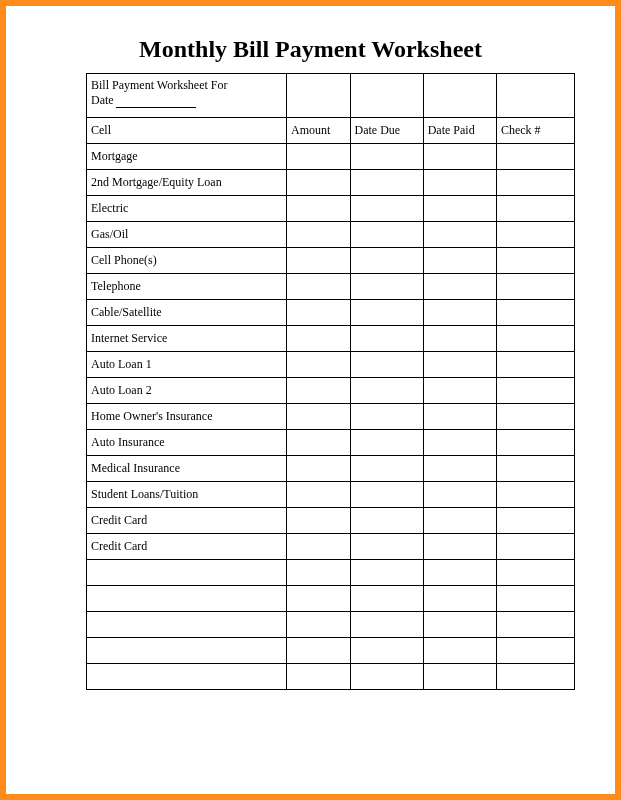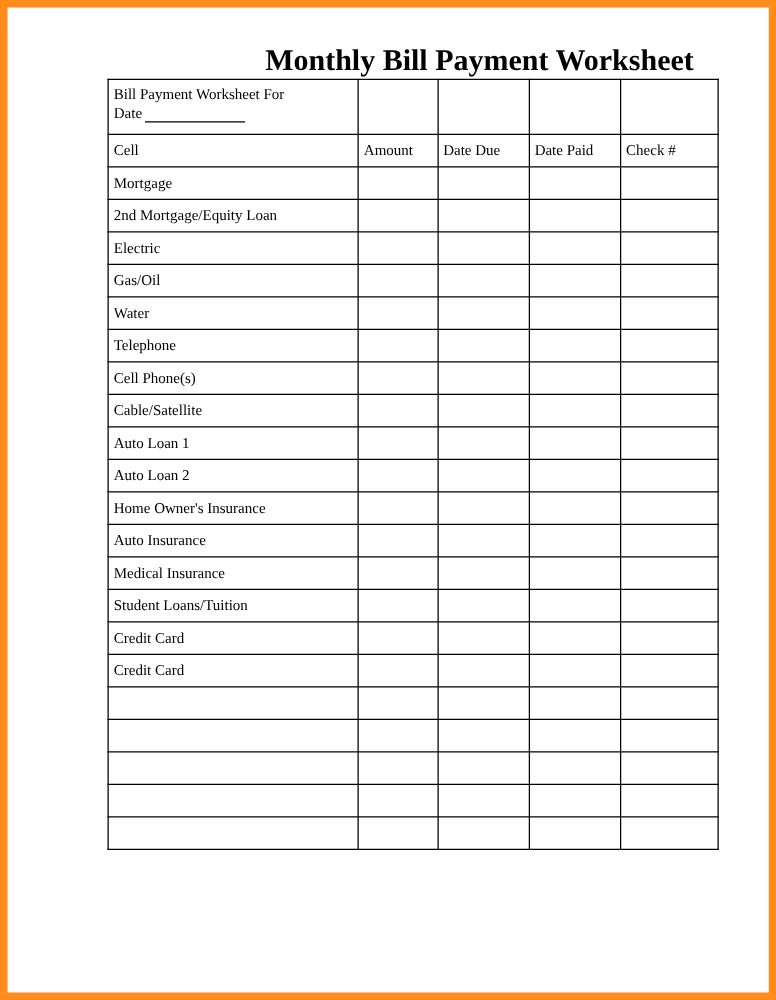--- a/index.html
+++ b/index.html
@@ -14,23 +14,24 @@
       padding: 6px;
       font-family: "Times New Roman", Times, serif;
     }
     .page {
       width: 100%;
       height: 100%;
       background: #ffffff;
       padding: 30px 60px 40px 60px;
     }
     .title {
-      text-align: right;
+      text-align: center;
       font-weight: bold;
       font-size: 24px;
+      margin-bottom: 10px;
       font-family: "Times New Roman", Times, serif;
     }
     table {
       border-collapse: collapse;
       width: 100%;
       table-layout: fixed;
       margin-left: 20px;
     }
     col.bill-col { width: 41%; }
     col.amt-col { width: 13%; }
@@ -114,42 +115,42 @@
           <td></td>
         </tr>
         <tr>
           <td>Gas/Oil</td>
           <td></td>
           <td></td>
           <td></td>
           <td></td>
         </tr>
         <tr>
-          <td>Water</td>
+          <td>Cell Phone(s)</td>
           <td></td>
           <td></td>
           <td></td>
           <td></td>
         </tr>
         <tr>
           <td>Telephone</td>
           <td></td>
           <td></td>
           <td></td>
           <td></td>
         </tr>
         <tr>
-          <td>Cell Phone(s)</td>
-          <td></td>
-          <td></td>
-          <td></td>
-          <td></td>
-        </tr>
-        <tr>
           <td>Cable/Satellite</td>
+          <td></td>
+          <td></td>
+          <td></td>
+          <td></td>
+        </tr>
+        <tr>
+          <td>Internet Service</td>
           <td></td>
           <td></td>
           <td></td>
           <td></td>
         </tr>
         <tr>
           <td>Auto Loan 1</td>
           <td></td>
           <td></td>
           <td></td>

